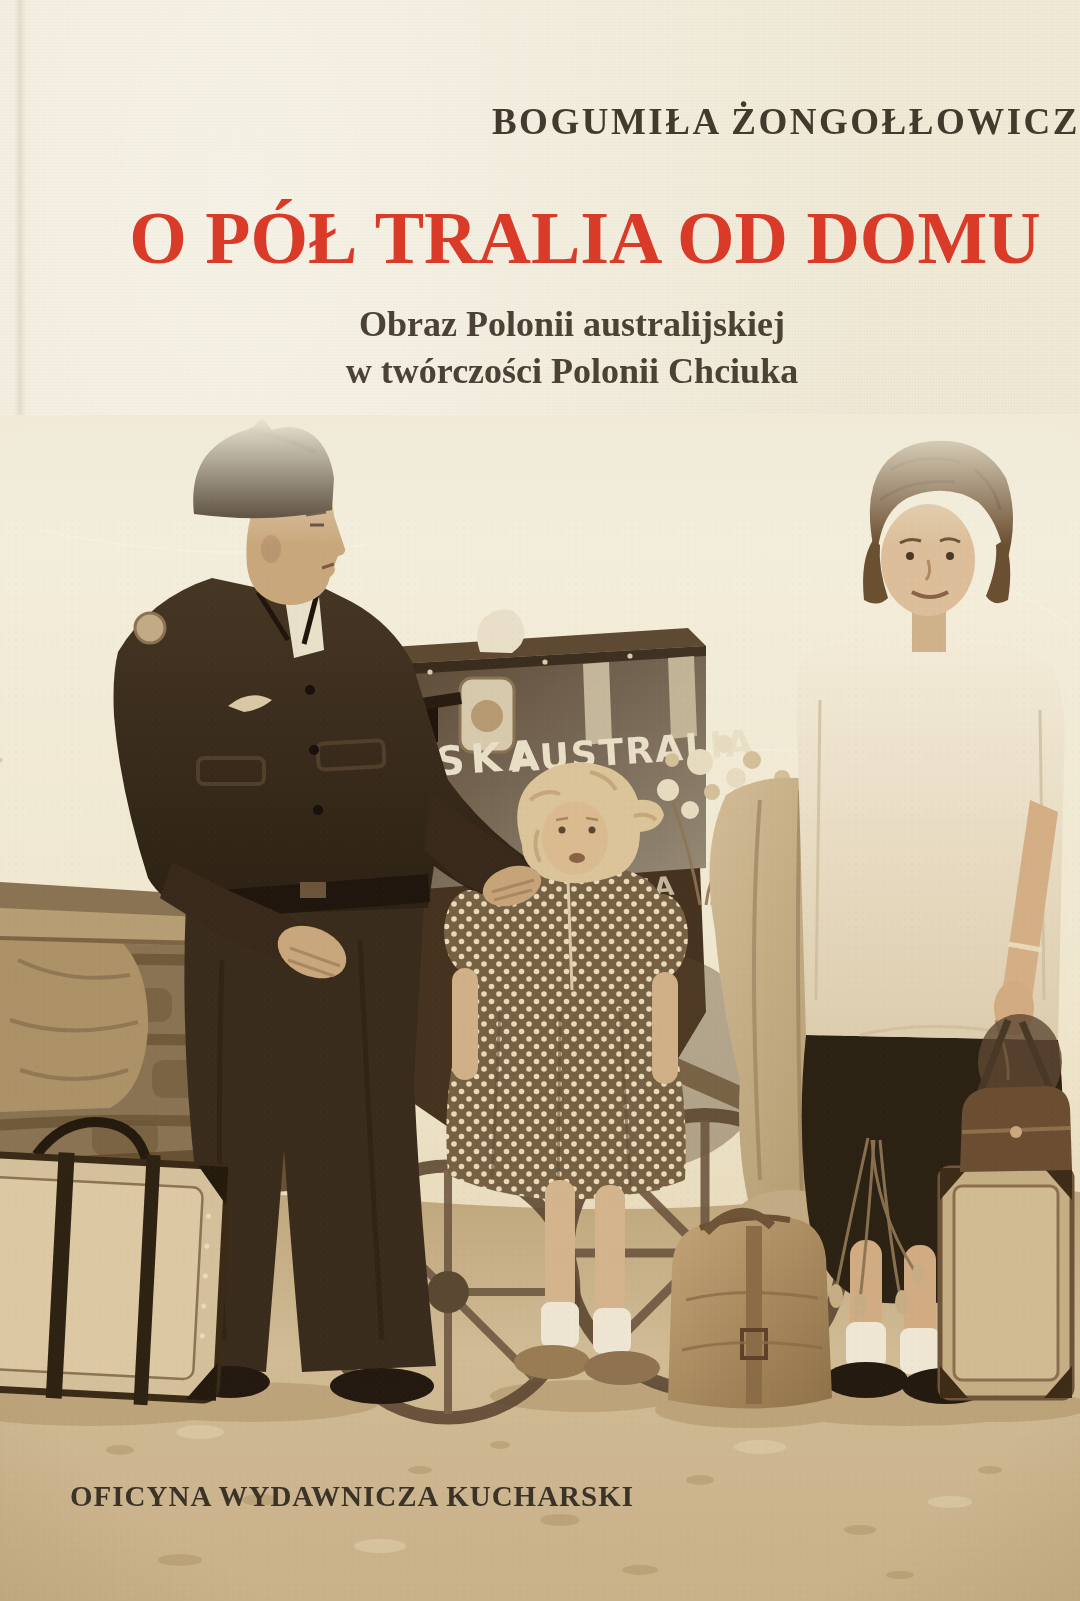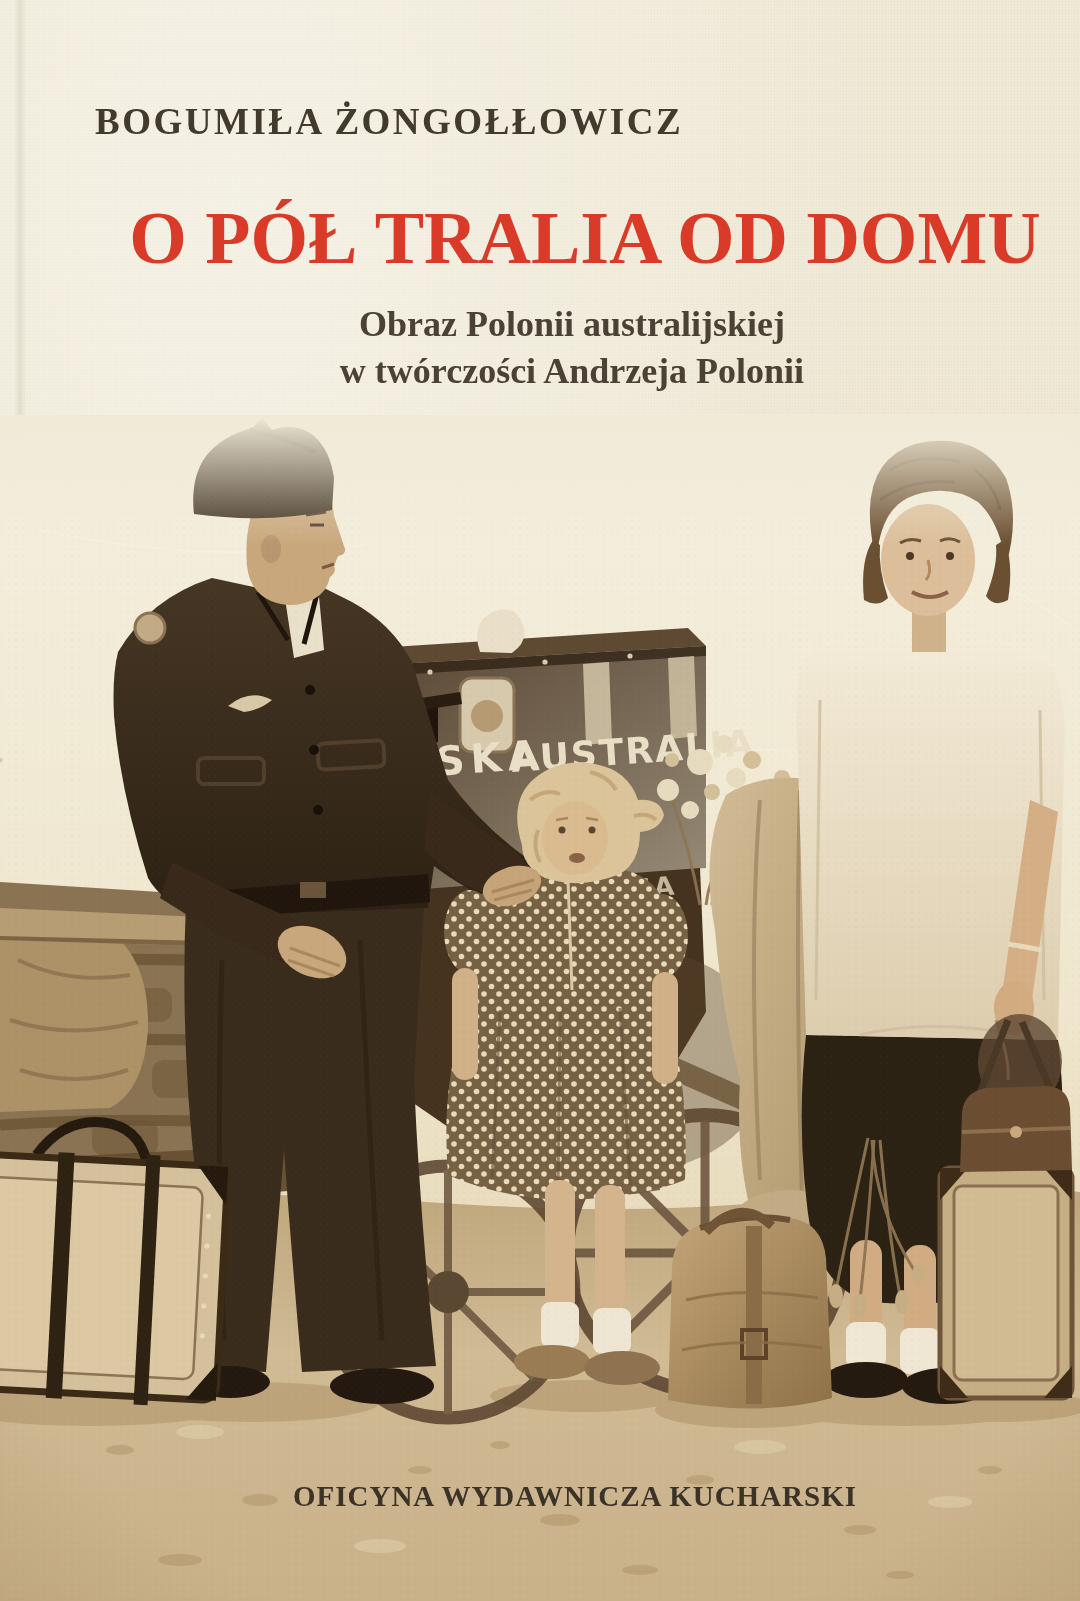--- a/index.html
+++ b/index.html
@@ -9,40 +9,40 @@
     background-image:
       radial-gradient(ellipse at 22% 12%, rgba(255,255,255,.38), transparent 55%),
       radial-gradient(ellipse at 85% 90%, rgba(140,115,75,.07), transparent 60%),
       repeating-linear-gradient(0deg, rgba(120,100,70,.028) 0 1px, transparent 1px 3px),
       repeating-linear-gradient(90deg, rgba(120,100,70,.022) 0 1px, transparent 1px 3px);
     font-family:"Liberation Serif", serif;
   }
   .spine-crease{position:absolute;left:14px;top:0;bottom:0;width:12px;
     background:linear-gradient(90deg, transparent, rgba(90,70,40,.10), transparent);}
   .author{position:absolute;top:100px;left:0;width:100%;box-sizing:border-box;padding-left:95px;
-    text-align:left;font-size:37px;font-weight:700;letter-spacing:2.5px;color:#433a2e;}
+    text-align:right;font-size:37px;font-weight:700;letter-spacing:2.5px;color:#433a2e;}
   .title{position:absolute;top:196px;left:0;width:100%;box-sizing:border-box;padding-left:90px;
     text-align:center;font-size:74px;font-weight:700;letter-spacing:0px;color:#da3a28;}
   .subtitle{position:absolute;top:301px;left:0;width:100%;box-sizing:border-box;padding-left:64px;
     text-align:center;font-size:36px;font-weight:700;color:#4c4135;line-height:1.3;}
   .photo-wrap{position:absolute;top:415px;left:0;width:1080px;height:1186px;}
   .publisher{position:absolute;top:1480px;left:0;width:100%;box-sizing:border-box;padding-left:70px;
-    text-align:center;font-size:29px;font-weight:700;letter-spacing:1px;color:#3b3328;}
+    font-size:29px;font-weight:700;letter-spacing:1px;color:#3b3328;}
 </style>
 </head>
 <body>
 
 <div class="cover">
   <div class="spine-crease"></div>
 
   <div class="author">BOGUMIŁA ŻONGOŁŁOWICZ</div>
   <div class="title">O PÓŁ TRALIA OD DOMU</div>
   <div class="subtitle">
     <div>Obraz Polonii australijskiej</div>
-    <div>w twórczości Andrzeja Polonii</div>
+    <div>w twórczości Polonii Chciuka</div>
   </div>
 
   <div class="photo-wrap">
     <svg width="1080" height="1186" viewBox="0 415 1080 1186" xmlns="http://www.w3.org/2000/svg">
       <defs>
         <linearGradient id="skyGrad" x1="0" y1="0" x2="0" y2="1">
           <stop offset="0" stop-color="#f4efdf"></stop>
             <stop offset="0.75" stop-color="#efe6cd"></stop>
             <stop offset="1" stop-color="#e9dcbe"></stop>
         </linearGradient>

